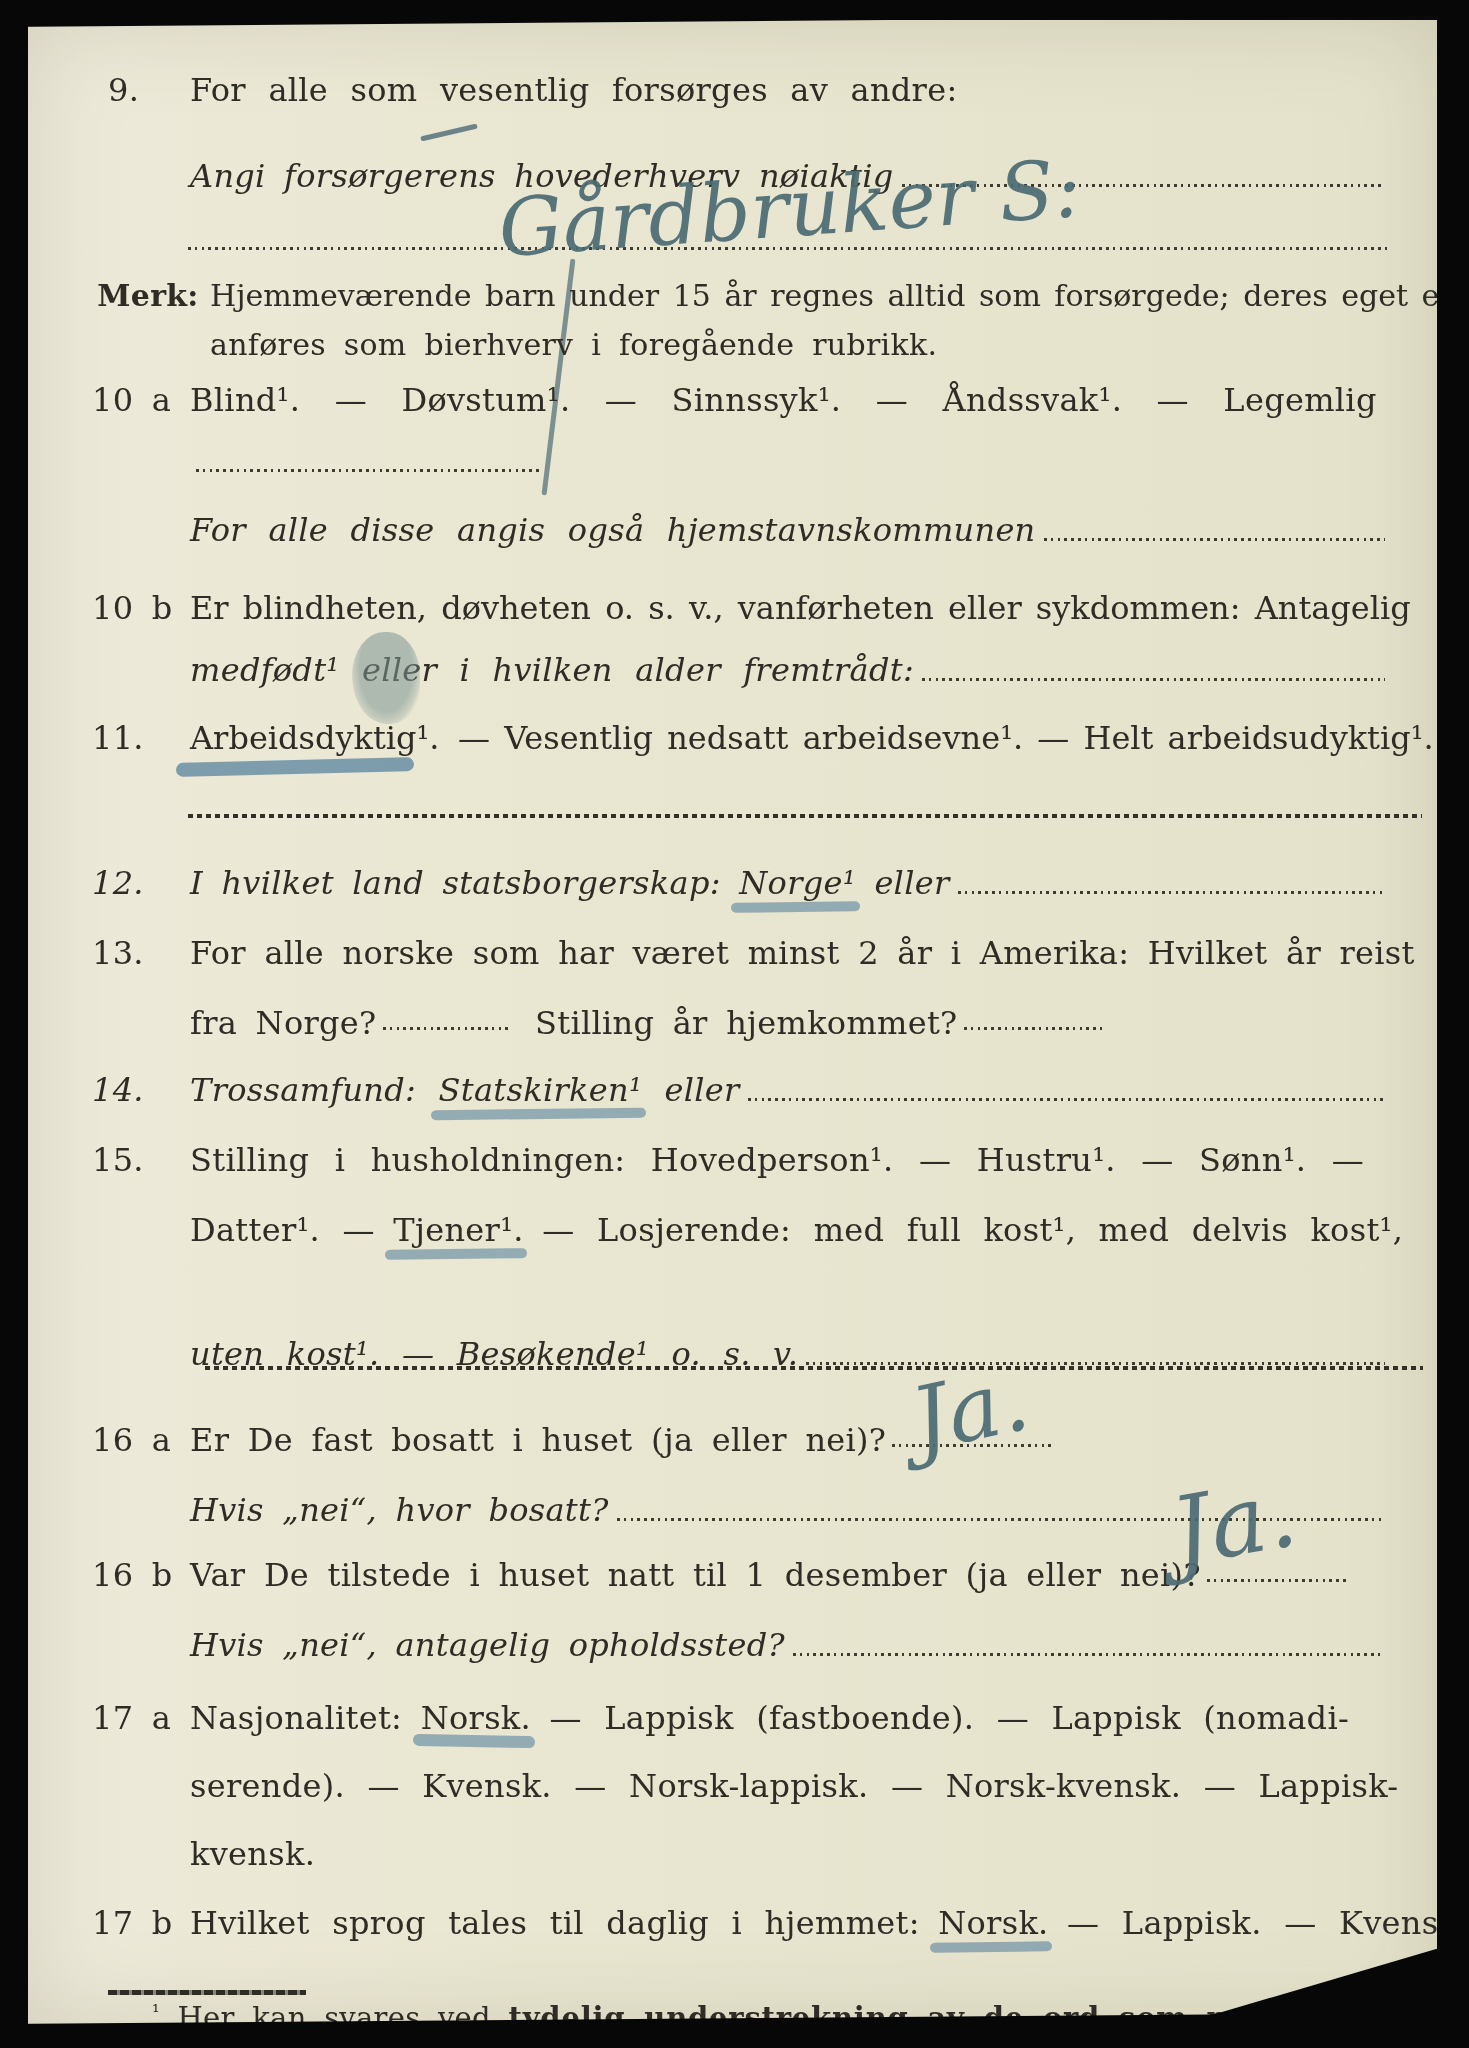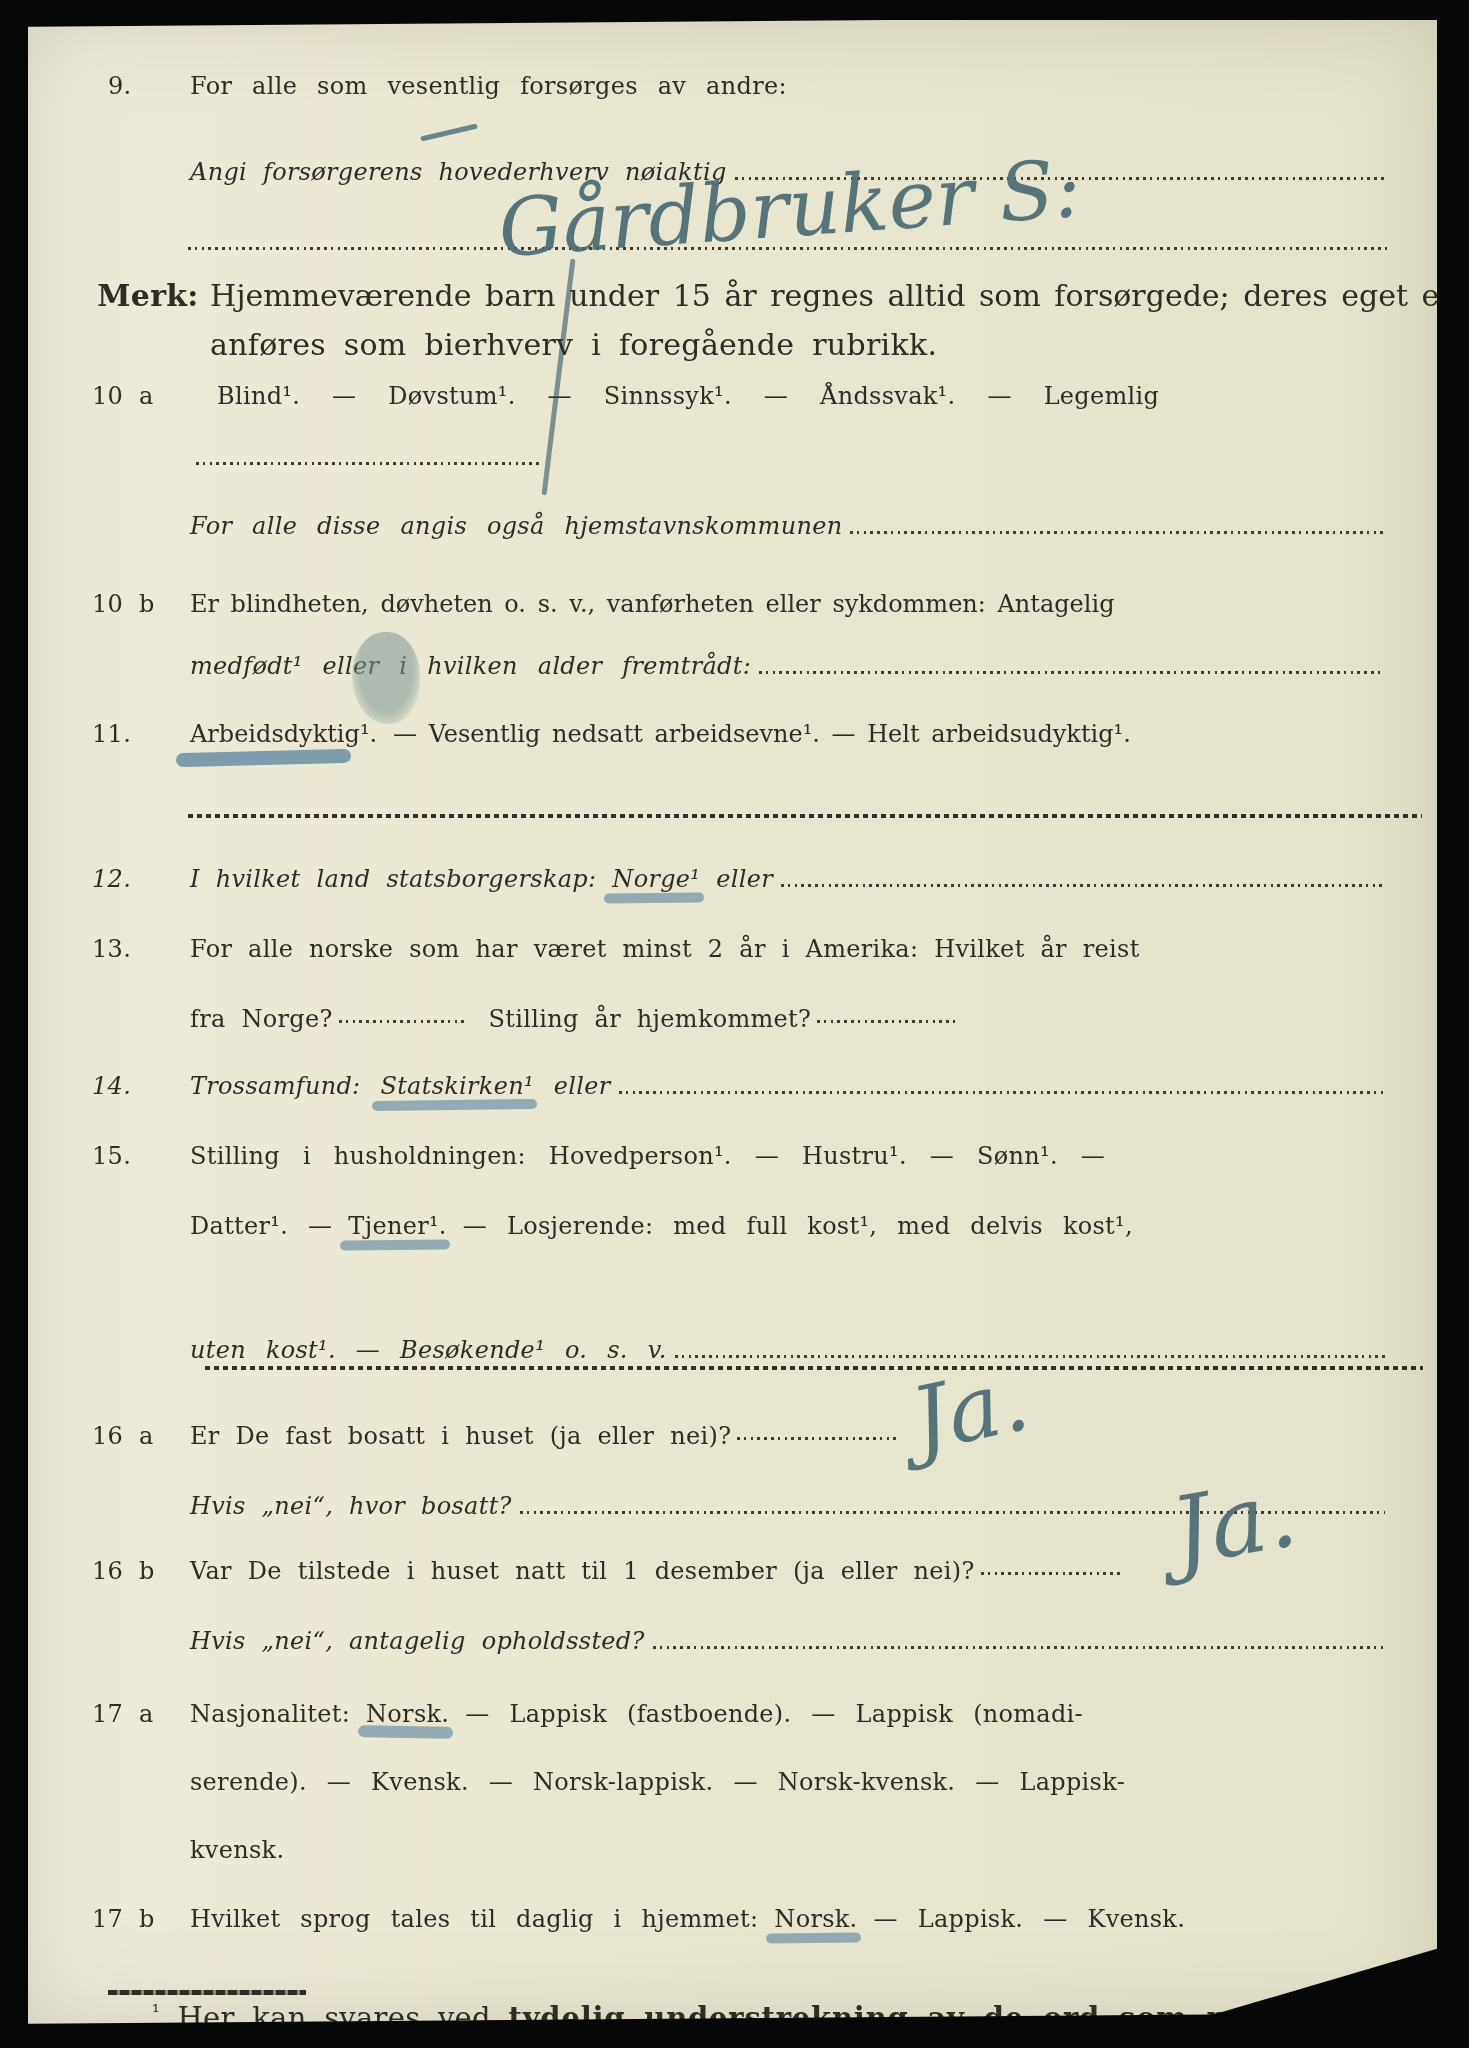--- a/index.html
+++ b/index.html
@@ -6,29 +6,29 @@
   .scan{
     position:relative;width:1469px;height:2048px;overflow:hidden;
     background:#0a0a0a;font-family:"DejaVu Serif","Liberation Serif",serif;
     color:var(--ink,#2e2c24);
   }
   .paper{
     position:absolute;left:28px;top:20px;width:1409px;height:2004px;
     background:linear-gradient(90deg,#eeeada 0%, var(--paper,#e9e6d1) 35%, #e5e2cc 100%);
     box-shadow:inset 0 0 90px rgba(120,115,85,.22);
   }
-  .line{position:absolute;font-size:24px;line-height:1.18;white-space:nowrap;
+  .line{position:absolute;font-size:32px;line-height:1.18;white-space:nowrap;
         word-spacing:8px;letter-spacing:.3px;}
   .line.flex{display:flex;align-items:baseline;font-style:italic;}
   .txt{white-space:nowrap;}
   .num{display:inline-block;width:98px;}
   .merk{font-size:30px;}
   .ml{width:124px;font-weight:bold;text-align:center;}
   .tight{word-spacing:4px;letter-spacing:0;}
-  .wide{word-spacing:24px;margin-left:27px;}
+  .wide{word-spacing:24px;}
   .w1{word-spacing:15px;}
   .w2{word-spacing:12px;}
   .dots{flex:1;height:3px;margin:0 0 7px 8px;
     background-image:repeating-linear-gradient(90deg,rgba(48,45,36,.92) 0 2.6px,transparent 2.6px 6.8px);}
   .adots{position:absolute;height:3px;
     background-image:repeating-linear-gradient(90deg,rgba(48,45,36,.92) 0 2.6px,transparent 2.6px 6.8px);}
   .idots{display:inline-block;height:3px;vertical-align:4px;margin:0 6px;
     background-image:repeating-linear-gradient(90deg,rgba(48,45,36,.92) 0 2.6px,transparent 2.6px 6.8px);}
   .divider{position:absolute;height:4px;
     background-image:repeating-linear-gradient(90deg,rgba(40,38,30,.95) 0 5px,transparent 5px 9px);}

